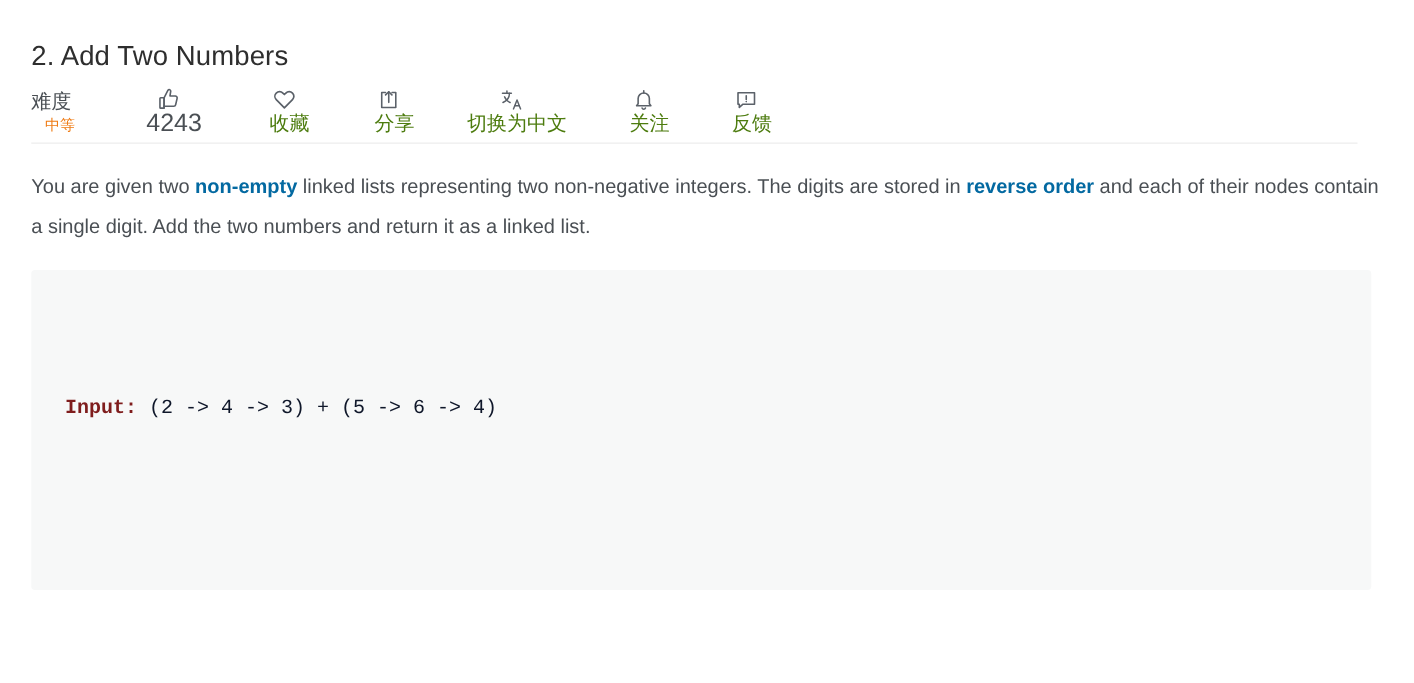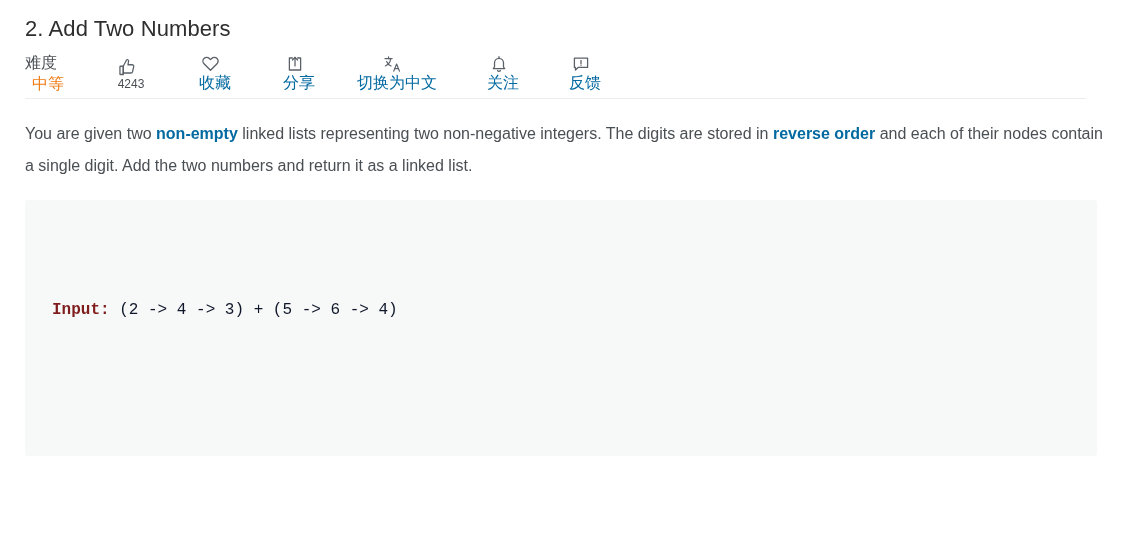--- a/index.html
+++ b/index.html
@@ -24,21 +24,21 @@
     background: #fff;
   }
 
   
   .problem-title {
     font-size: 22px;
     line-height: 30px;
     font-weight: 400;
     color: #2e2e2e;
     letter-spacing: 0.1px;
-    padding-top: 14px;
+    padding-top: 30px;
     margin: 0;
   }
 
   
   .toolbar {
     display: flex;
     align-items: center;
     height: 44px;
     margin-top: 8px;
     font-size: 16px;
@@ -51,44 +51,44 @@
     white-space: nowrap;
     flex-direction: column;
   }
   .tb-group.first { margin-right: 46px; }
   .tb-group.votes { margin-right: 54px; }
   .tb-group.fav   { margin-right: 52px; }
   .tb-group.share { margin-right: 42px; }
   .tb-group.lang  { margin-right: 50px; }
   .tb-group.follow{ margin-right: 50px; }
   .tb-label {
-    color: #0369a1;
+    color: #4d7c0f;
     font-size: 16px;
   }
   .difficulty-label {
     color: #4a4f54;
     font-size: 16px;
     margin-right: 14px;
   }
   .difficulty-value {
-    font-size: 16px;
+    font-size: 12px;
   }
   .tb-icon {
     display: inline-flex;
     align-items: center;
     justify-content: center;
     width: 19px;
     height: 19px;
     margin-right: 9px;
     color: #5b6169;
     flex: none;
   }
   .tb-icon svg { display: block; }
   .count {
-    font-size: 12px;
+    font-size: 20px;
     color: #4a4f54;
   }
 
   
   .divider {
     height: 1px;
     background: #ededed;
     margin-top: 2px;
     margin-right: 20px;
   }

